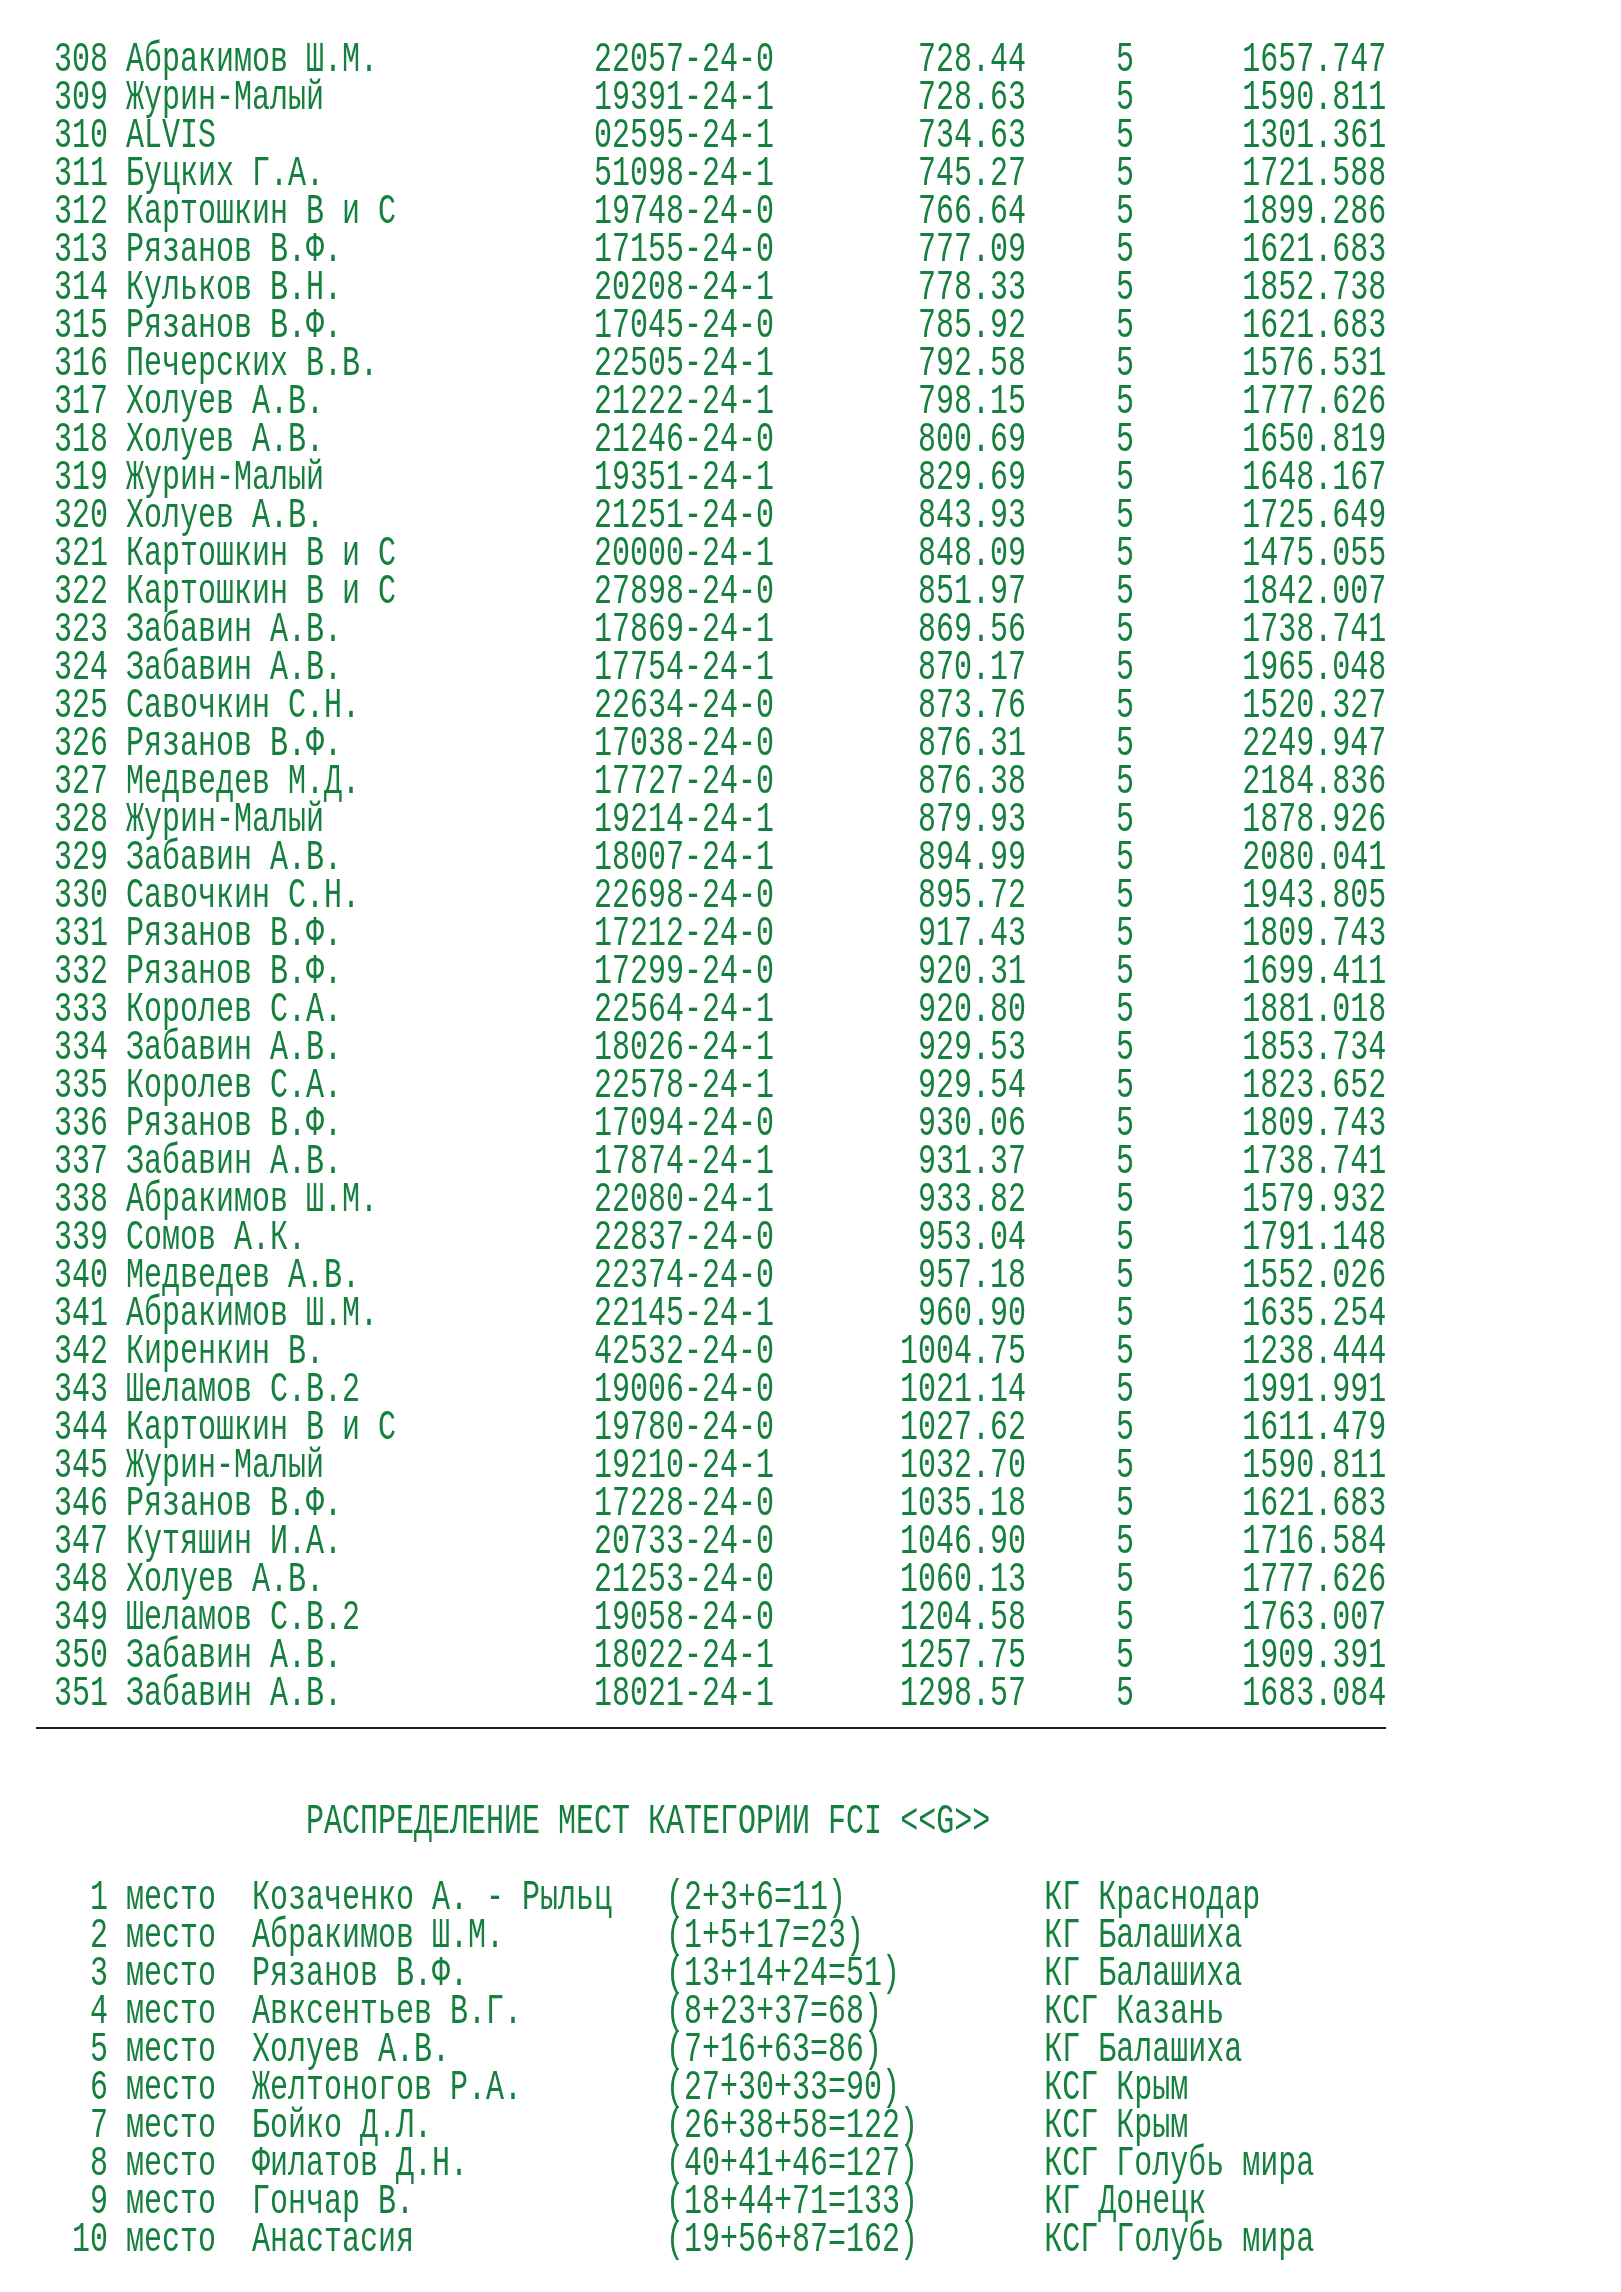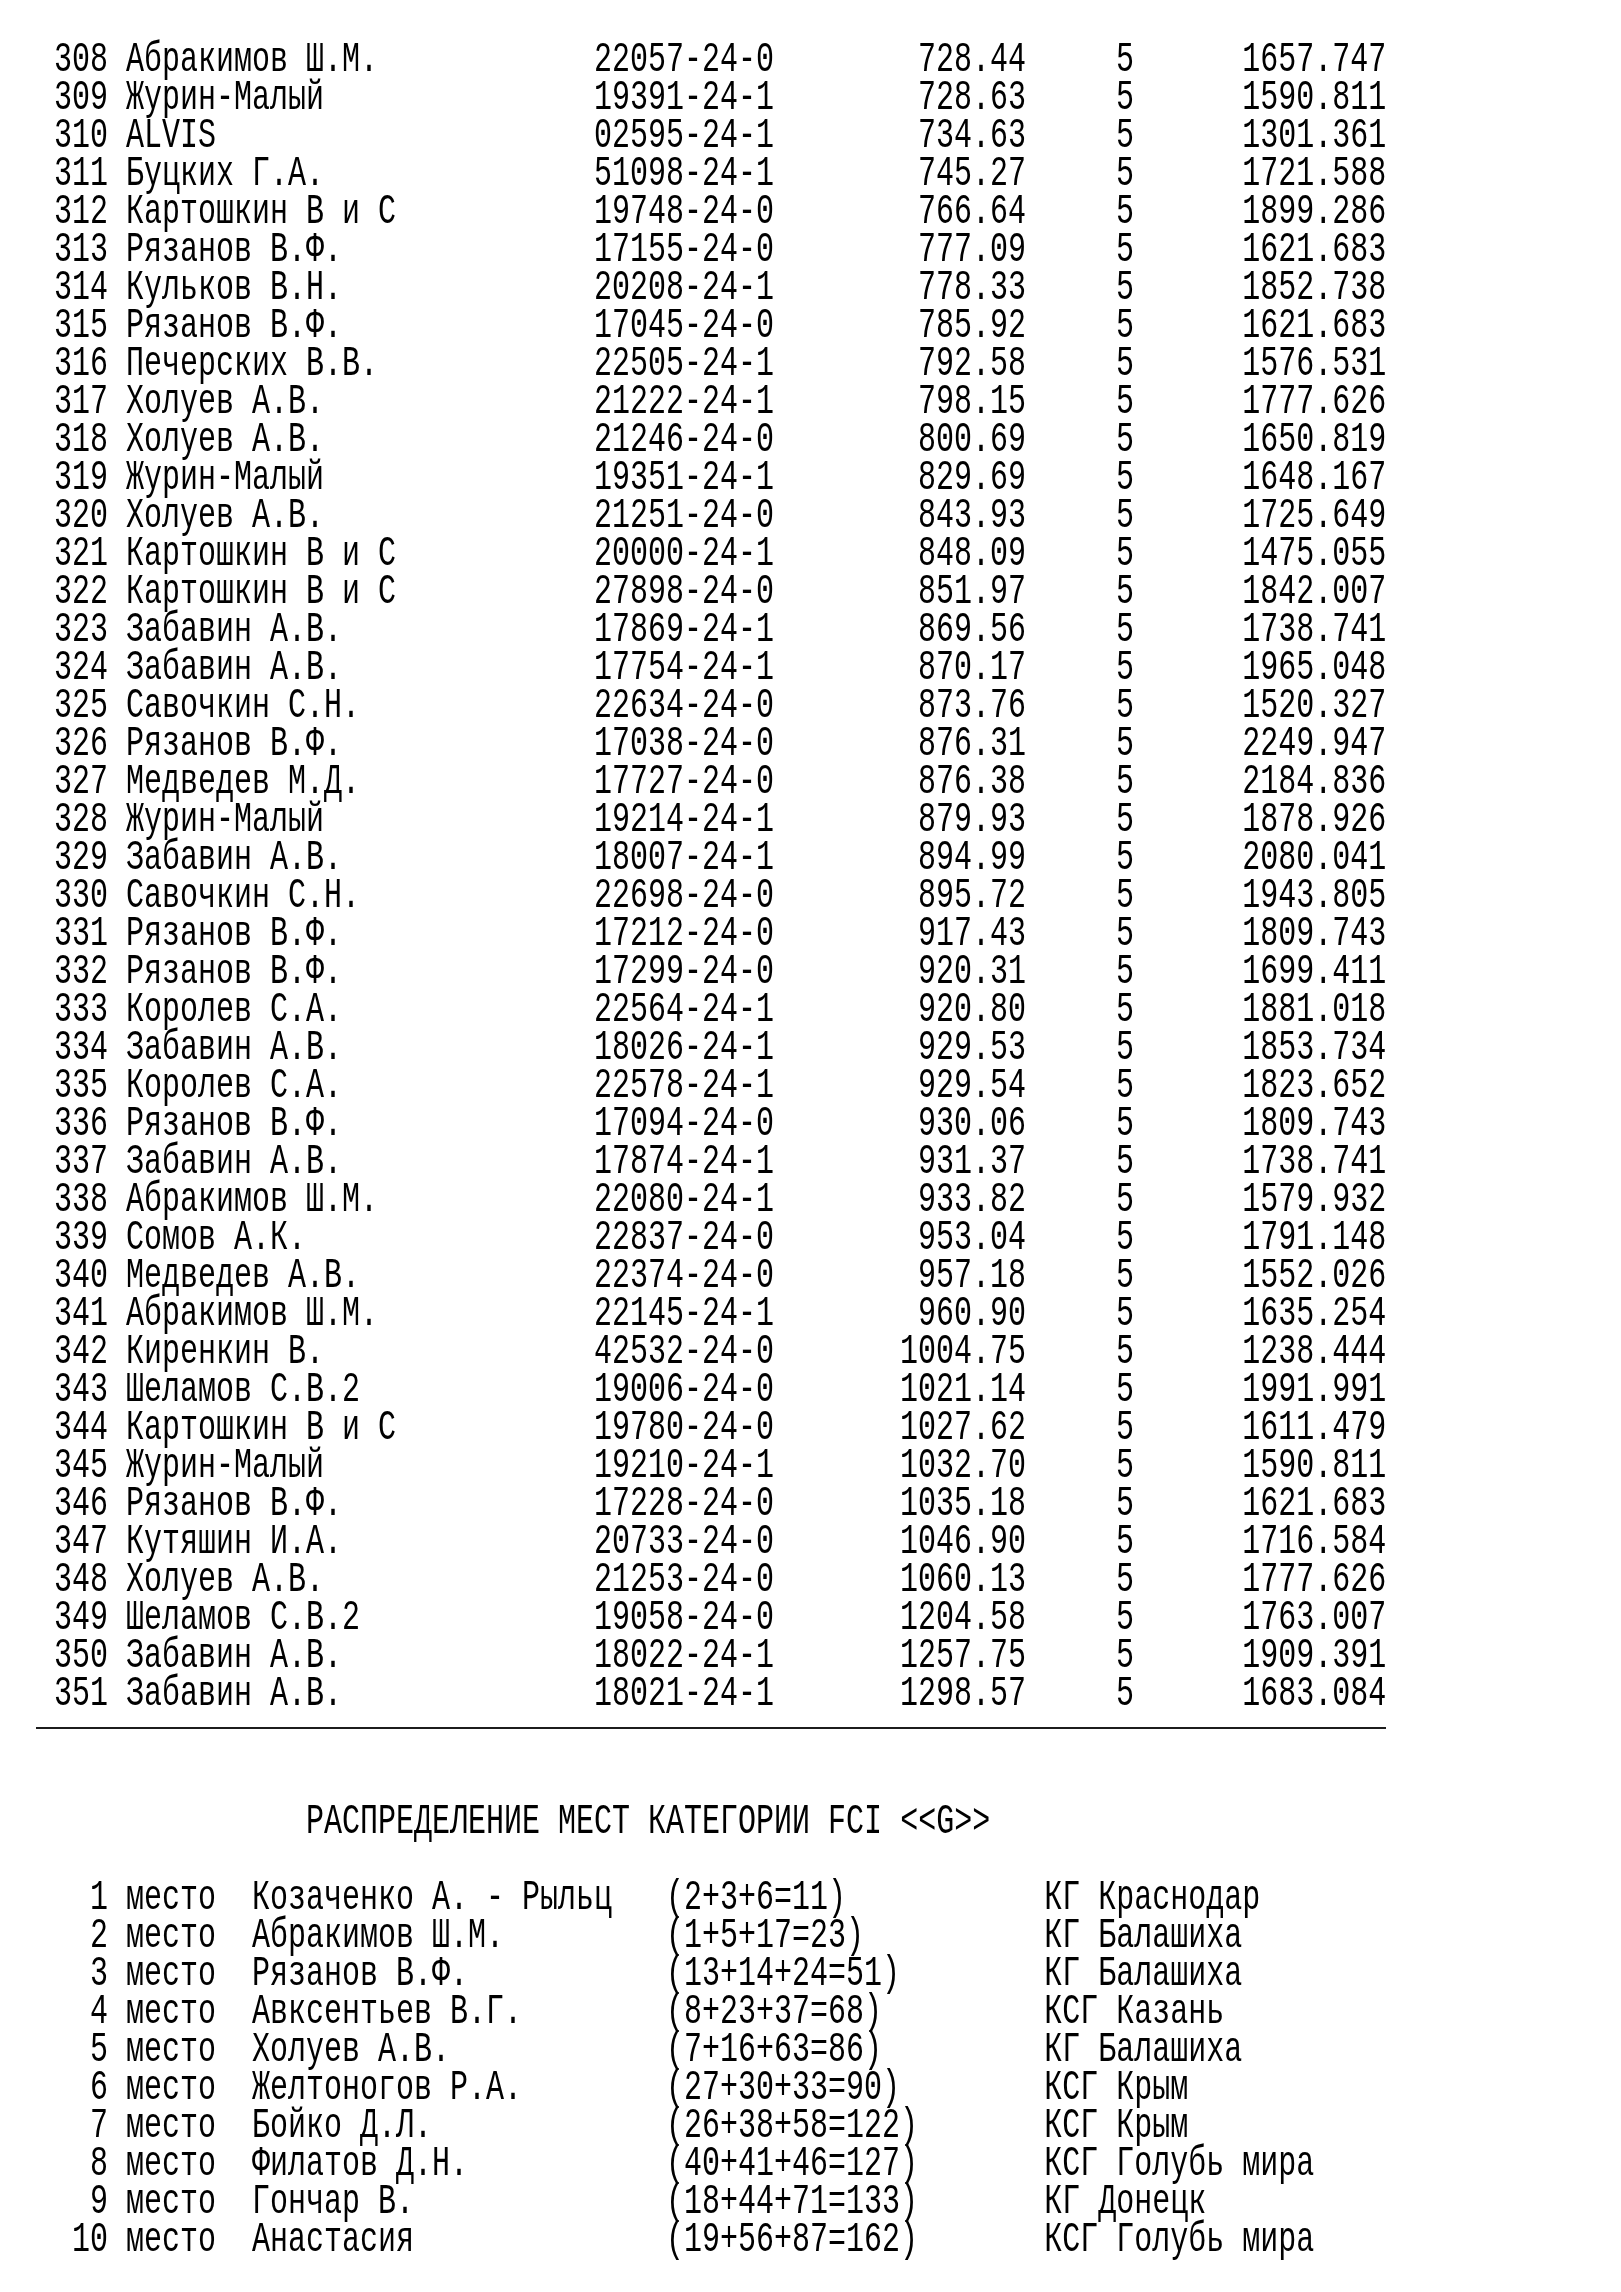--- a/index.html
+++ b/index.html
@@ -5,21 +5,21 @@
   html,body{margin:0;padding:0;}
   body{
     width:1621px;height:2293px;
     background:#ffffff;
     overflow:hidden;
     font-family:"Liberation Mono","DejaVu Sans Mono",monospace;
   }
   #doc{
     padding:41px 1px 0 36px;
     font-size:30px;
-    color:#000000;
+    color:#15803d;
     font-weight:400;
   }
   .line{
     height:38px;
     line-height:38px;
     white-space:pre;
     font-size:30px;
   }
   
   .tx{ transform:scaleY(1.43); transform-origin:50% 50%; }

